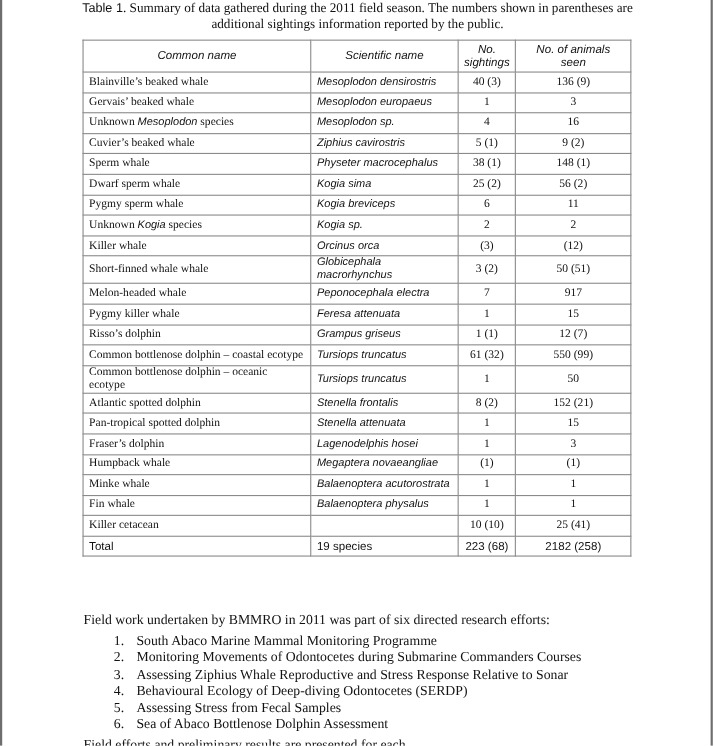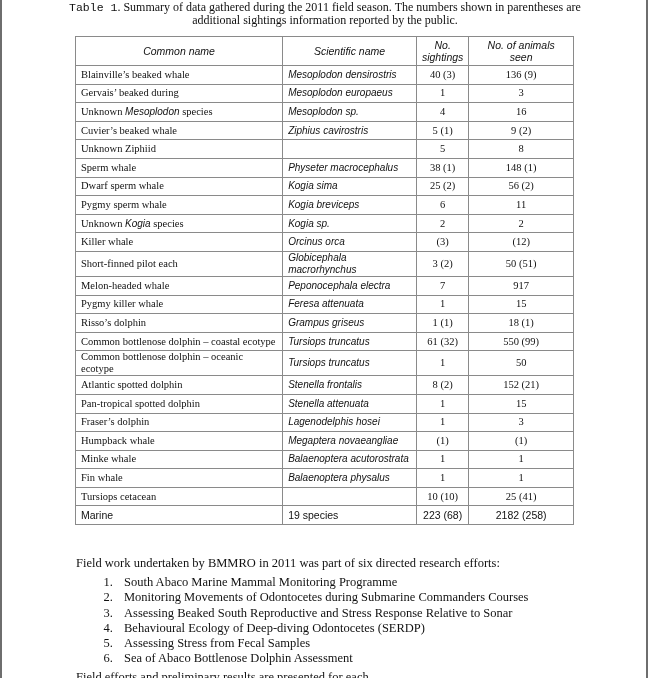--- a/index.html
+++ b/index.html
@@ -6,21 +6,21 @@
   body {
     width: 649px; height: 678px; background: #ffffff; position: relative; overflow: hidden;
     font-family: "Liberation Serif", serif; color: #111;
   }
   .page-edge-left { position: absolute; left: 0; top: 0; width: 2px; height: 678px; background: #6e6e6e; }
   .page-edge-right { position: absolute; left: 646px; top: 0; width: 2px; height: 678px; background: #6e6e6e; }
   .caption {
     position: absolute; left: 60px; top: 1px; width: 530px;
     text-align: center; font-size: 12px; line-height: 13px;
   }
-  .caption .label { font-family: Liberation Mono, monospace; font-size: 11.5px; }
+  .caption .label { font-family: Liberation Sans, sans-serif; font-size: 11.5px; }
   table.summary {
     position: absolute; left: 75px; top: 36px; width: 499px;
     border-collapse: collapse; font-size: 10.5px;
   }
   table.summary td, table.summary th {
     border: 1px solid #8a8a8a; padding: 0 5px; height: 17.6px; line-height: 12px;
     vertical-align: middle;
   }
   table.summary th {
     font-family: "Liberation Sans", sans-serif; font-style: italic; font-weight: normal;
@@ -61,44 +61,38 @@
     </tr>
   </thead>
   <tbody id="tbody">
       <tr>
         <td>Blainville’s beaked whale</td>
         <td class="sci">Mesoplodon densirostris</td>
         <td class="num">40 (3)</td>
         <td class="num">136 (9)</td>
       </tr>
       <tr>
-        <td>Gervais’ beaked during</td>
+        <td>Gervais’ beaked whale</td>
         <td class="sci">Mesoplodon europaeus</td>
         <td class="num">1</td>
         <td class="num">3</td>
       </tr>
       <tr>
         <td><span>Unknown </span><span class="it-sans">Mesoplodon</span><span> species</span></td>
         <td class="sci">Mesoplodon sp.</td>
         <td class="num">4</td>
         <td class="num">16</td>
       </tr>
       <tr>
         <td>Cuvier’s beaked whale</td>
         <td class="sci">Ziphius cavirostris</td>
         <td class="num">5 (1)</td>
         <td class="num">9 (2)</td>
       </tr>
       <tr>
-        <td>Unknown Ziphiid</td>
-        <td class="sci"></td>
-        <td class="num">5</td>
-        <td class="num">8</td>
-      </tr>
-      <tr>
         <td>Sperm whale</td>
         <td class="sci">Physeter macrocephalus</td>
         <td class="num">38 (1)</td>
         <td class="num">148 (1)</td>
       </tr>
       <tr>
         <td>Dwarf sperm whale</td>
         <td class="sci">Kogia sima</td>
         <td class="num">25 (2)</td>
         <td class="num">56 (2)</td>
@@ -115,42 +109,42 @@
         <td class="num">2</td>
         <td class="num">2</td>
       </tr>
       <tr>
         <td>Killer whale</td>
         <td class="sci">Orcinus orca</td>
         <td class="num">(3)</td>
         <td class="num">(12)</td>
       </tr>
       <tr>
-        <td>Short-finned pilot each</td>
+        <td>Short-finned whale whale</td>
         <td class="sci">Globicephala macrorhynchus</td>
         <td class="num">3 (2)</td>
         <td class="num">50 (51)</td>
       </tr>
       <tr>
         <td>Melon-headed whale</td>
         <td class="sci">Peponocephala electra</td>
         <td class="num">7</td>
         <td class="num">917</td>
       </tr>
       <tr>
         <td>Pygmy killer whale</td>
         <td class="sci">Feresa attenuata</td>
         <td class="num">1</td>
         <td class="num">15</td>
       </tr>
       <tr>
         <td>Risso’s dolphin</td>
         <td class="sci">Grampus griseus</td>
         <td class="num">1 (1)</td>
-        <td class="num">18 (1)</td>
+        <td class="num">12 (7)</td>
       </tr>
       <tr>
         <td>Common bottlenose dolphin – coastal ecotype</td>
         <td class="sci">Tursiops truncatus</td>
         <td class="num">61 (32)</td>
         <td class="num">550 (99)</td>
       </tr>
       <tr>
         <td>Common bottlenose dolphin – oceanic ecotype</td>
         <td class="sci">Tursiops truncatus</td>
@@ -187,40 +181,40 @@
         <td class="num">1</td>
         <td class="num">1</td>
       </tr>
       <tr>
         <td>Fin whale</td>
         <td class="sci">Balaenoptera physalus</td>
         <td class="num">1</td>
         <td class="num">1</td>
       </tr>
       <tr>
-        <td>Tursiops cetacean</td>
+        <td>Killer cetacean</td>
         <td class="sci"></td>
         <td class="num">10 (10)</td>
         <td class="num">25 (41)</td>
       </tr>
     </tbody>
   <tfoot>
     <tr>
-      <td class="total-sans">Marine</td>
+      <td class="total-sans">Total</td>
       <td class="total-sans">19 species</td>
       <td class="num total-sans">223 (68)</td>
       <td class="num total-sans">2182 (258)</td>
     </tr>
   </tfoot>
 </table>
 
 <div class="body-text">
   <div>Field work undertaken by BMMRO in 2011 was part of six directed research efforts:</div>
   <ol>
     <li>South Abaco Marine Mammal Monitoring Programme</li>
     <li>Monitoring Movements of Odontocetes during Submarine Commanders Courses</li>
-    <li>Assessing Beaked South Reproductive and Stress Response Relative to Sonar</li>
+    <li>Assessing Ziphius Whale Reproductive and Stress Response Relative to Sonar</li>
     <li>Behavioural Ecology of Deep-diving Odontocetes (SERDP)</li>
     <li>Assessing Stress from Fecal Samples</li>
     <li>Sea of Abaco Bottlenose Dolphin Assessment</li>
   </ol>
   <div>Field efforts and preliminary results are presented for each.</div>
 </div>
 
 </body></html>

